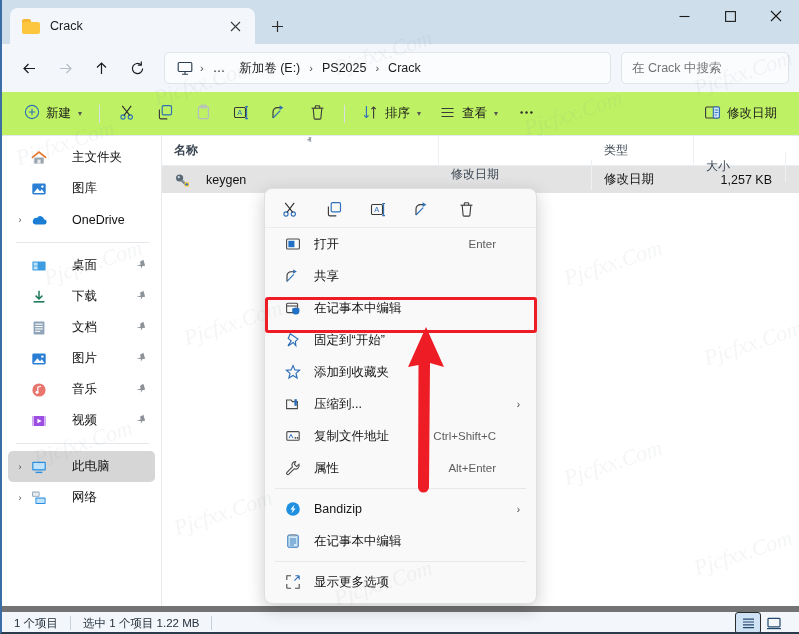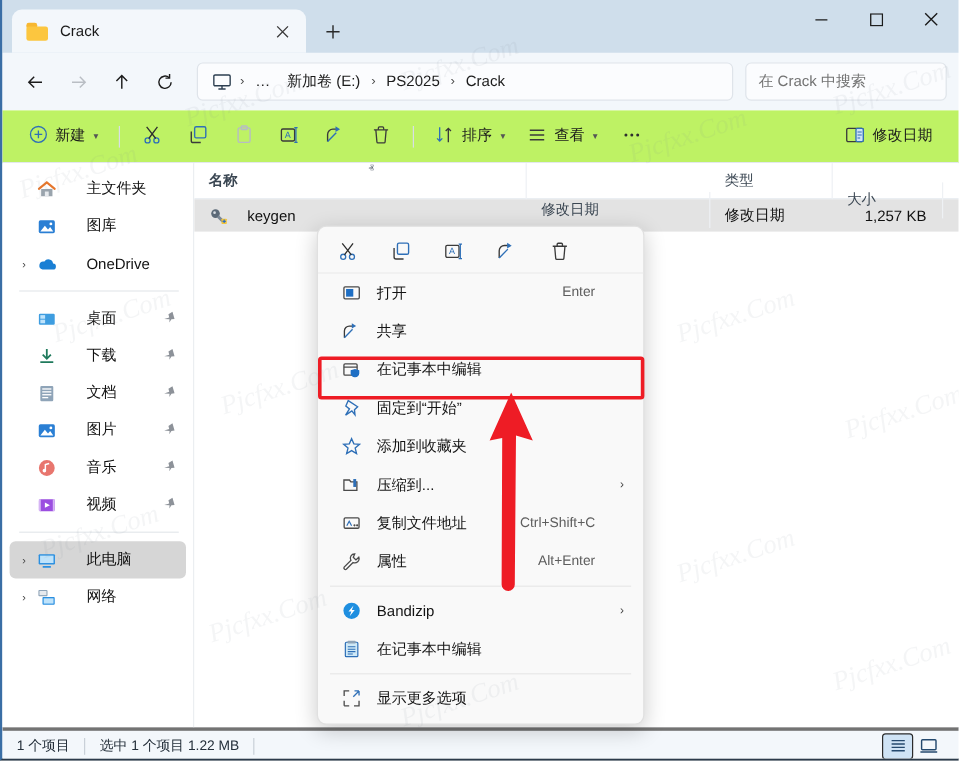--- a/index.html
+++ b/index.html
@@ -196,21 +196,21 @@
   .fcell.c-name { width: 277px; }
   .fcell.c-date { width: 153px; }
   .fcell.c-type { width: 102px; }
   .fcell.c-size { width: 92px; justify-content: flex-end; padding-right: 14px; padding-left: 0; }
   .keyicon { width: 16px; height: 16px; position: relative; flex: 0 0 16px; }
 
   
   .statusbar {
     height: 28px;
     background: #f3f7fb;
-    border-top: 3px solid #737373;
+    border-top: 6px solid #737373;
     display: flex; align-items: center;
     padding: 0 12px;
     gap: 0;
     font-size: 11.5px; color: #25303b;
   }
   .status-sep { width: 1px; height: 14px; background: #c9d0d8; margin: 0 12px; }
   .statusgrow { flex: 1 1 auto; }
   .viewtoggles { display: flex; gap: 0; align-items: center; }
   .vbtn {
     width: 26px; height: 22px;

